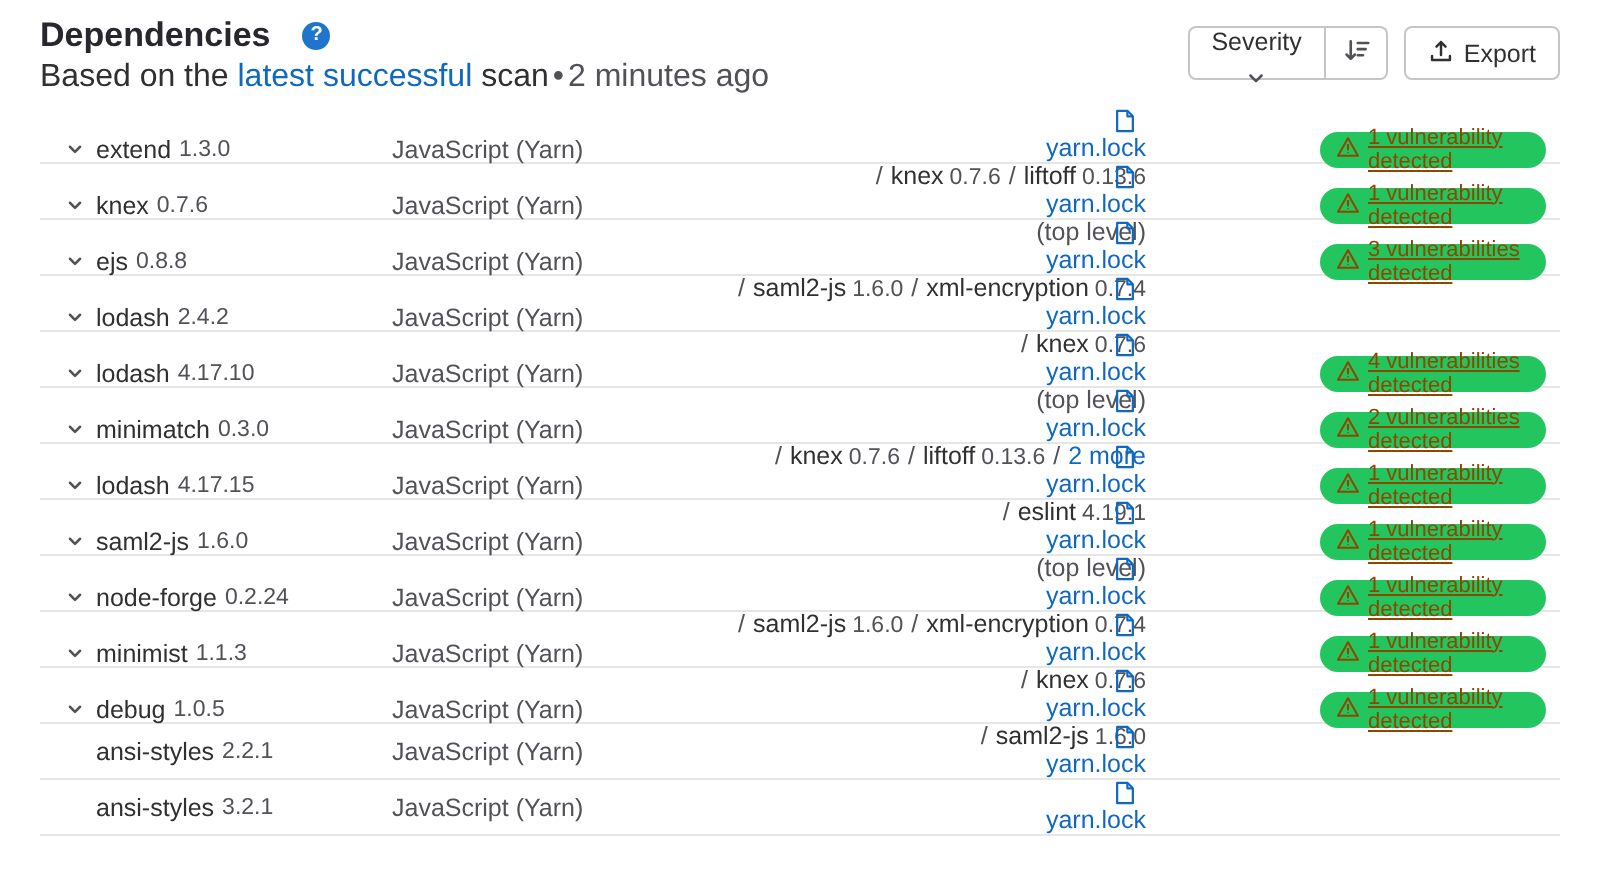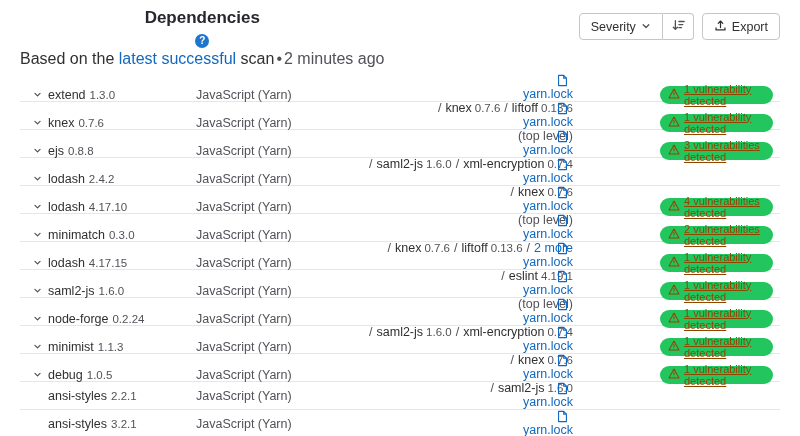--- a/index.html
+++ b/index.html
@@ -2,36 +2,36 @@
 <html><head>
 <meta charset="utf-8">
 <style>
   * { box-sizing: border-box; margin: 0; padding: 0; }
   html, body { width: 800px; height: 436px; overflow: hidden; background: #fff;
     font-family: "Liberation Sans", sans-serif; color: #303030; }
   .page { padding: 8px 20px 0 20px; }
 
   
   .top { display: flex; justify-content: space-between; align-items: flex-start; }
-  .page-title-row { display: flex; align-items: center; gap: 6px; line-height: 20px; flex-direction: column; }
+  .page-title-row { display: flex; align-items: center; gap: 16px; line-height: 20px; }
   .page-title { font-size: 17px; font-weight: 700; color: #28272d; }
   .help-icon { width: 14px; height: 14px; border-radius: 50%; background: #1f75cb; color: #fff;
     font-size: 10px; font-weight: 700; display: inline-flex; align-items: center; justify-content: center;
     cursor: pointer; }
   .subtitle { margin-top: 3px; font-size: 16px; line-height: 16px; color: #303030; }
   .subtitle a { color: #1068bf; text-decoration: none; }
   .subtitle .sep-dot { color: #535158; margin: 0 2px; }
   .subtitle .time { color: #535158; }
 
   .toolbar { display: flex; gap: 8px; margin-top: 5px; }
   .btn { display: inline-flex; align-items: center; gap: 5px; height: 27px; padding: 0 11px;
     background: #fff; border: 1px solid #c6c6c6; border-radius: 4px; font-size: 12.5px;
     color: #303030; cursor: pointer; font-family: inherit; }
   .btn-group { display: inline-flex; }
-  .btn-group .btn:first-child { border-radius: 4px 0 0 4px; }
+  .btn-group .btn:first-child { border-radius: 4px 0 0 4px; flex-direction: column; }
   .btn-group .btn:last-child { border-radius: 0 4px 4px 0; border-left: none; padding: 0 8px; }
 
   
   .dep-table { margin-top: 7px; }
   .grid-row { display: grid; grid-template-columns: 176px 110px 267px 87px 1fr; align-items: center; }
   .thead { height: 27px; background: #ededed; border-top: 1px solid #dbdbdb;
     border-bottom: 1px solid #dbdbdb; font-size: 12.5px; font-weight: 500; color: #303030; }
   .th-component { padding-left: 15px; }
   .th-location { display: flex; align-items: center; gap: 5px; }
   .info-icon { width: 13px; height: 13px; border-radius: 50%; background: #1f75cb; color: #fff;

